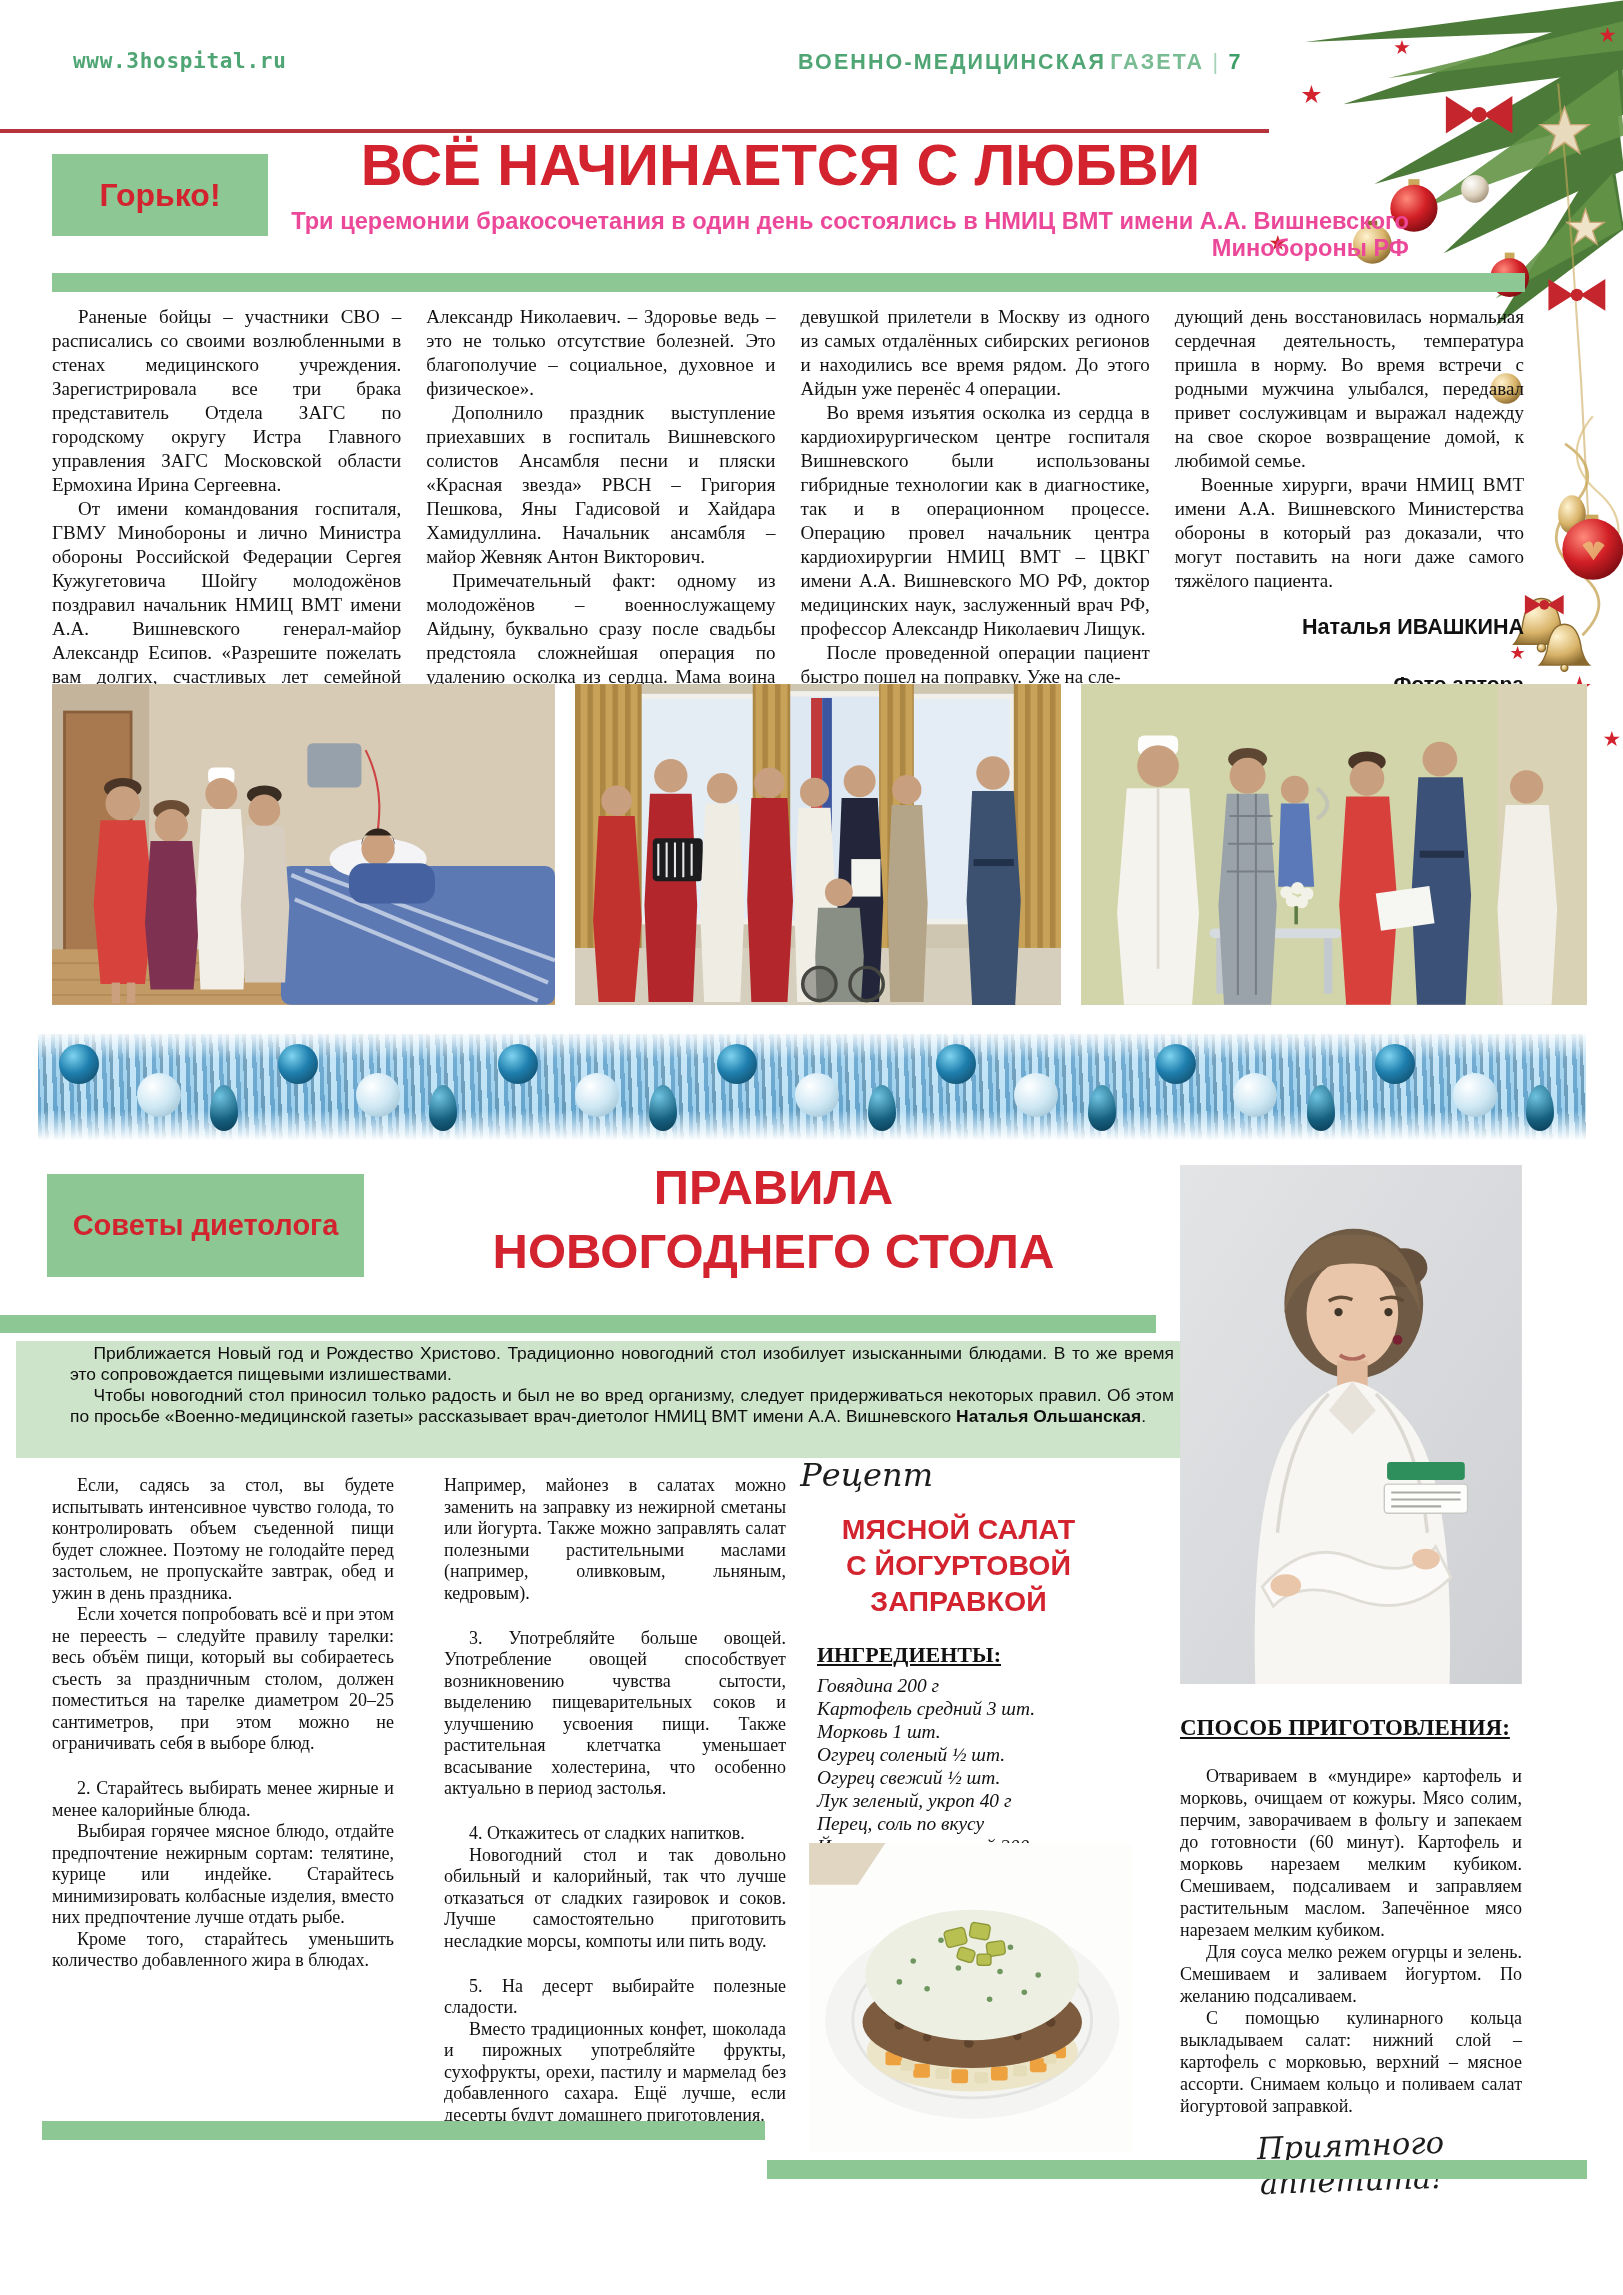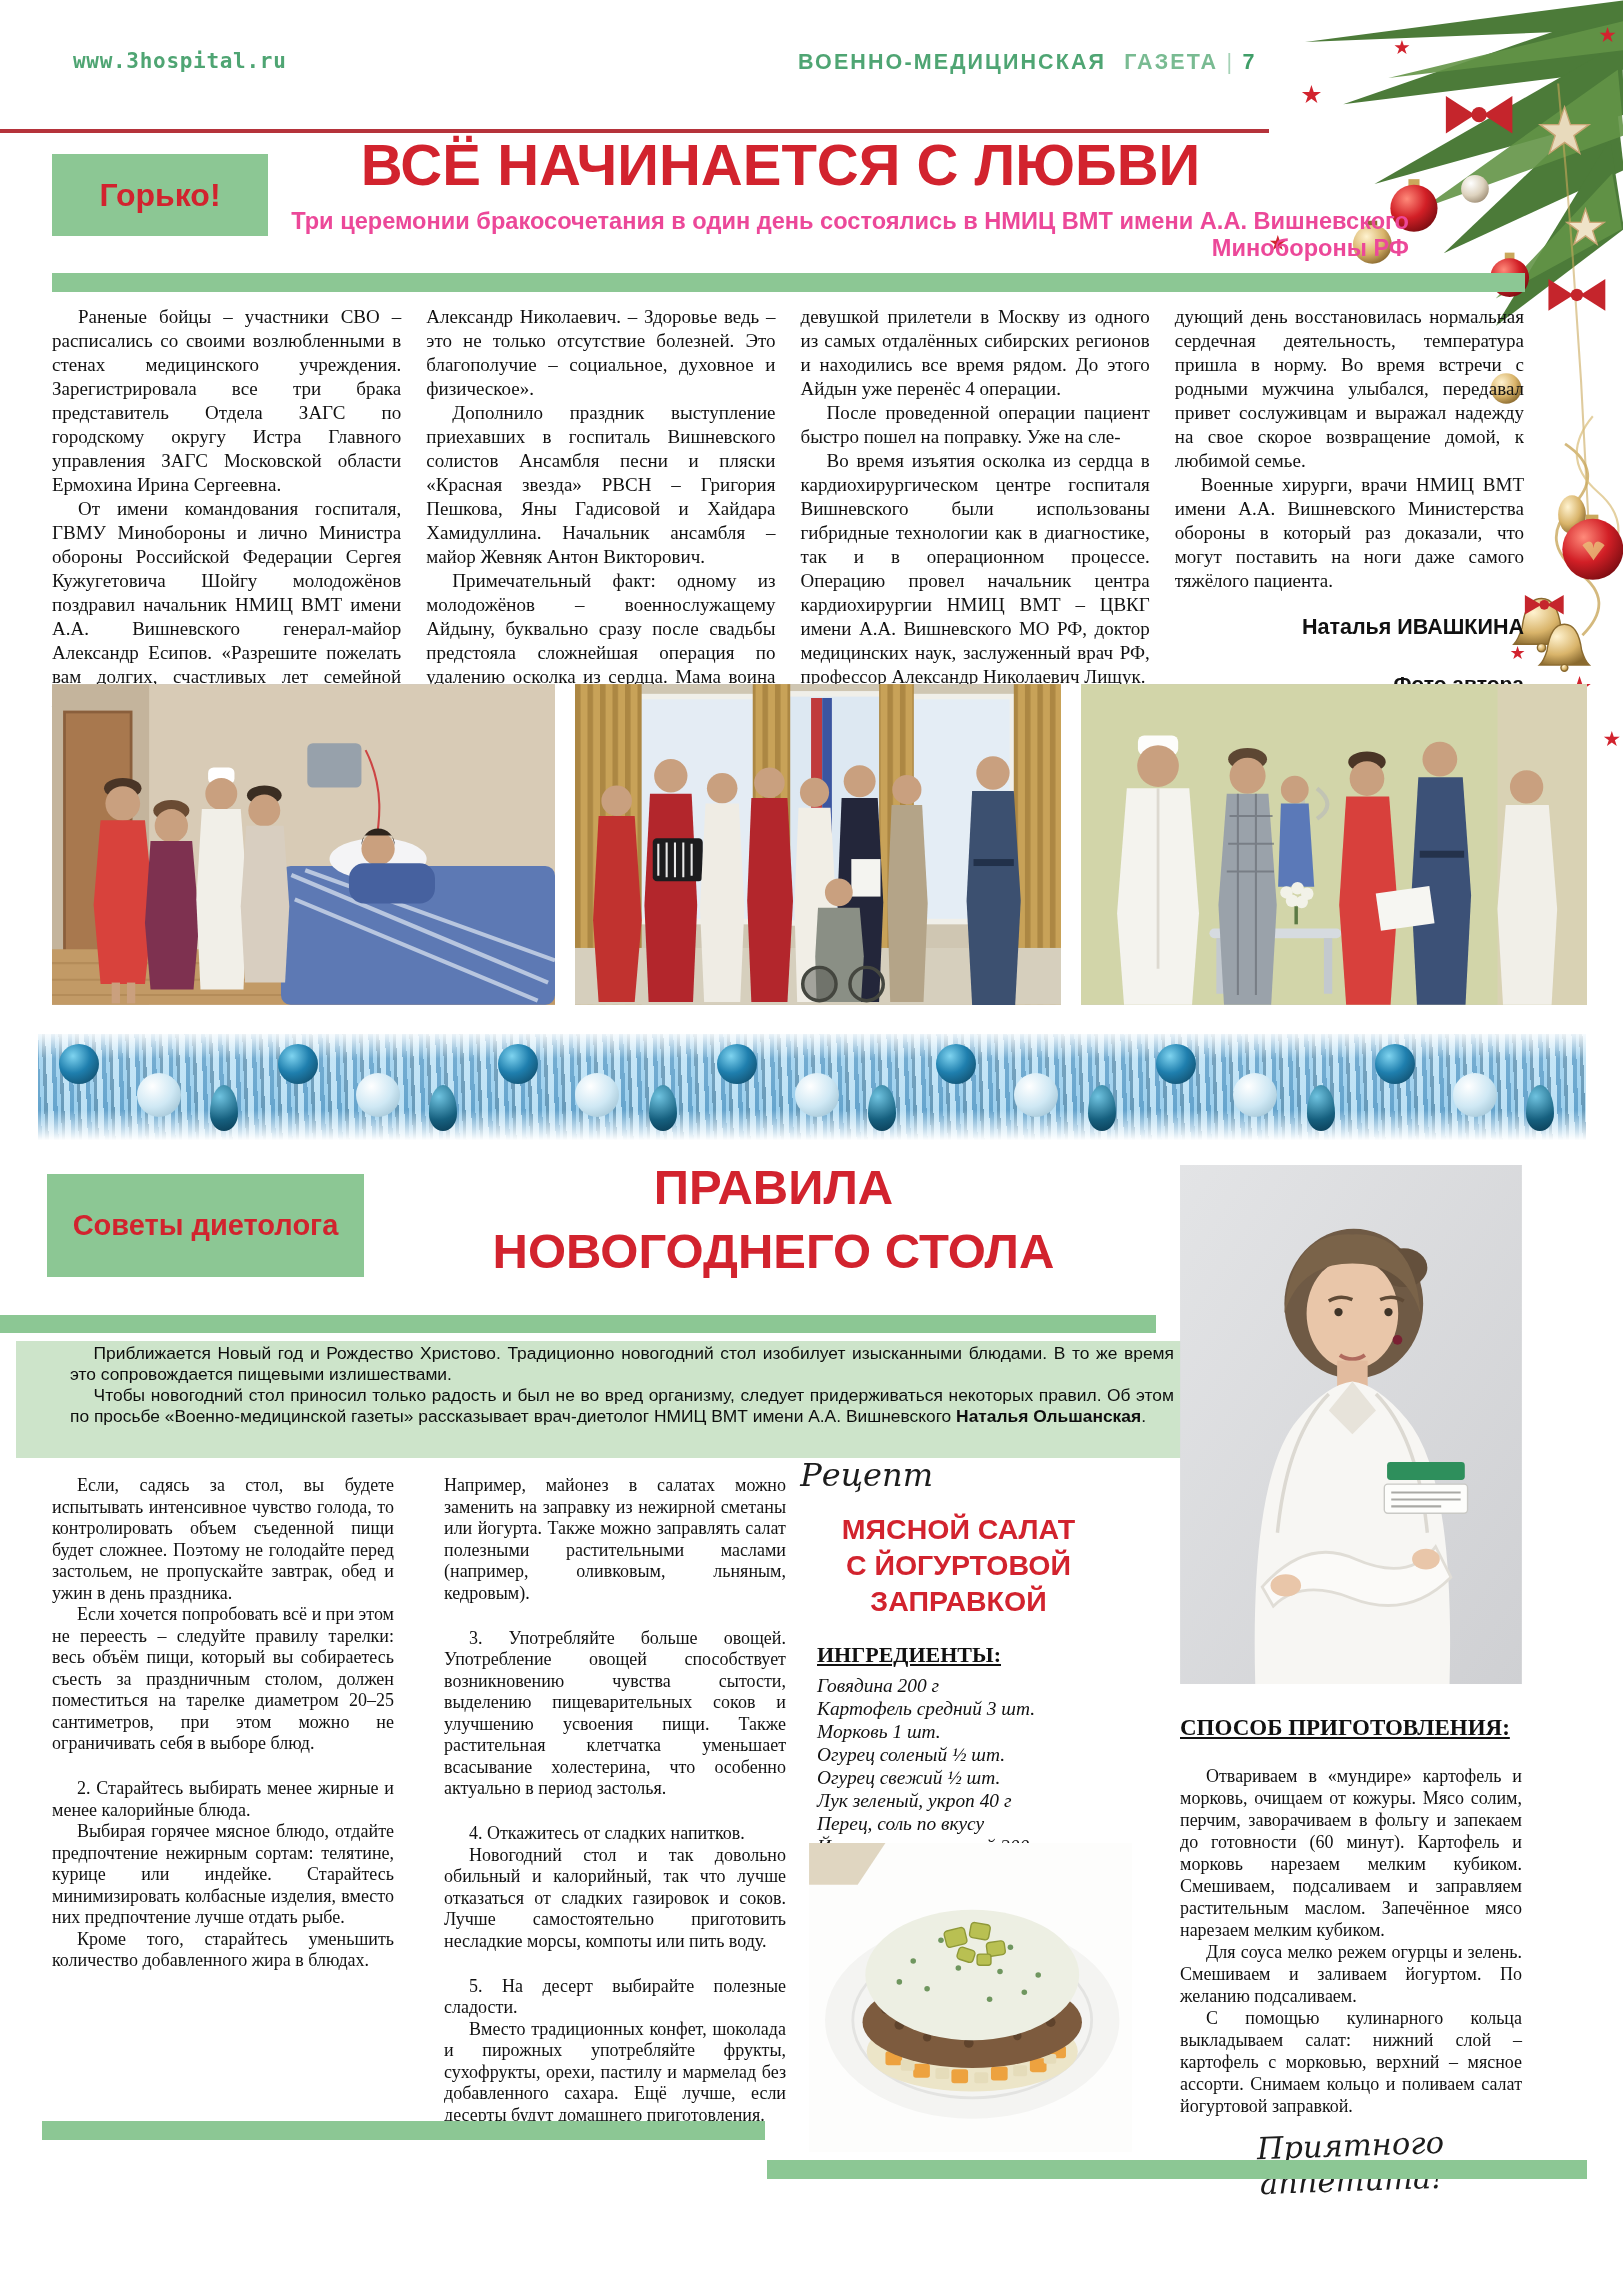--- a/index.html
+++ b/index.html
@@ -5,21 +5,21 @@
   html,body{margin:0;padding:0;background:#888;}
   .page{position:relative;width:1624px;height:2295px;background:#ffffff;overflow:hidden;
         font-family:"Liberation Serif",serif;color:#111;}
   .abs{position:absolute;}
 
   
   .site-url{left:73px;top:49px;font-family:"DejaVu Sans Mono",monospace;font-size:21px;
             font-weight:bold;color:#4fa573;letter-spacing:0.7px;}
   .masthead{left:798px;top:50px;font-family:"Liberation Sans",sans-serif;font-size:21.5px;
             font-weight:bold;letter-spacing:2.1px;color:#4fa573;white-space:nowrap;}
-  .masthead .mh-gazeta{color:#79bb92;margin-left:18px;}
+  .masthead .mh-gazeta{color:#79bb92;margin-left:4px;}
   .masthead .mh-sep{color:#a5d2b6;font-weight:normal;margin:0 8.3px;}
   .masthead .mh-page{color:#3f9e68;}
   .red-rule{left:0;top:129px;width:1269px;height:4.2px;background:#b5333b;}
 
   
   .kicker1{left:52px;top:154px;width:216px;height:82px;background:#8cc794;
            display:flex;align-items:center;justify-content:center;}
   .kicker1 span{font-family:"Liberation Sans",sans-serif;font-weight:bold;font-size:32px;color:#d2232e;}
   .headline1{left:194px;top:136px;width:1173px;text-align:center;
              font-family:"Liberation Sans",sans-serif;font-weight:bold;font-size:58px;line-height:1;
@@ -203,22 +203,22 @@
         <p>Раненые бойцы – участники СВО – расписались со своими возлюбленными в стенах медицинского учреждения. Зарегистрировала все три брака представитель Отдела ЗАГС по городскому округу Истра Главного управления ЗАГС Московской области Ермохина Ирина Сергеевна.</p>
         <p>От имени командования госпиталя, ГВМУ Минобороны и лично Министра обороны Российской Федерации Сергея Кужугетовича Шойгу молодожёнов поздравил начальник НМИЦ ВМТ имени А.А. Вишневского генерал-майор Александр Есипов. «Разрешите пожелать вам долгих, счастливых лет семейной жизни и здоровья, – сказал</p>
       </div>
     <div class="col">
         <p class="flush">Александр Николаевич. – Здоровье ведь – это не только отсутствие болезней. Это благополучие – социальное, духовное и физическое».</p>
         <p>Дополнило праздник выступление приехавших в госпиталь Вишневского солистов Ансамбля песни и пляски «Красная звезда» РВСН – Григория Пешкова, Яны Гадисовой и Хайдара Хамидуллина. Начальник ансамбля – майор Жевняк Антон Викторович.</p>
         <p>Примечательный факт: одному из молодожёнов – военнослужащему Айдыну, буквально сразу после свадьбы предстояла сложнейшая операция по удалению осколка из сердца. Мама воина вместе с</p>
       </div>
     <div class="col">
         <p class="flush">девушкой прилетели в Москву из одного из самых отдалённых сибирских регионов и находились все время рядом. До этого Айдын уже перенёс 4 операции.</p>
+        <p>Во время изъятия осколка из сердца в кардиохирургическом центре госпиталя Вишневского были использованы гибридные технологии как в диагностике, так и в операционном процессе. Операцию провел начальник центра кардиохирургии НМИЦ ВМТ – ЦВКГ имени А.А. Вишневского МО РФ, доктор медицинских наук, заслуженный врач РФ, профессор Александр Николаевич Лищук.</p>
         <p>После проведенной операции пациент быстро пошел на поправку. Уже на сле-</p>
-        <p>Во время изъятия осколка из сердца в кардиохирургическом центре госпиталя Вишневского были использованы гибридные технологии как в диагностике, так и в операционном процессе. Операцию провел начальник центра кардиохирургии НМИЦ ВМТ – ЦВКГ имени А.А. Вишневского МО РФ, доктор медицинских наук, заслуженный врач РФ, профессор Александр Николаевич Лищук.</p>
       </div>
     <div class="col">
       <div>
           <p class="flush">дующий день восстановилась нормальная сердечная деятельность, температура пришла в норму. Во время встречи с родными мужчина улыбался, передавал привет сослуживцам и выражал надежду на свое скорое возвращение домой, к любимой семье.</p>
           <p>Военные хирурги, врачи НМИЦ ВМТ имени А.А. Вишневского Министерства обороны в который раз доказали, что могут поставить на ноги даже самого тяжёлого пациента.</p>
         </div>
       <div class="byline">Наталья ИВАШКИНА</div>
       <div class="credit">Фото автора</div>
     </div>
   </div>

